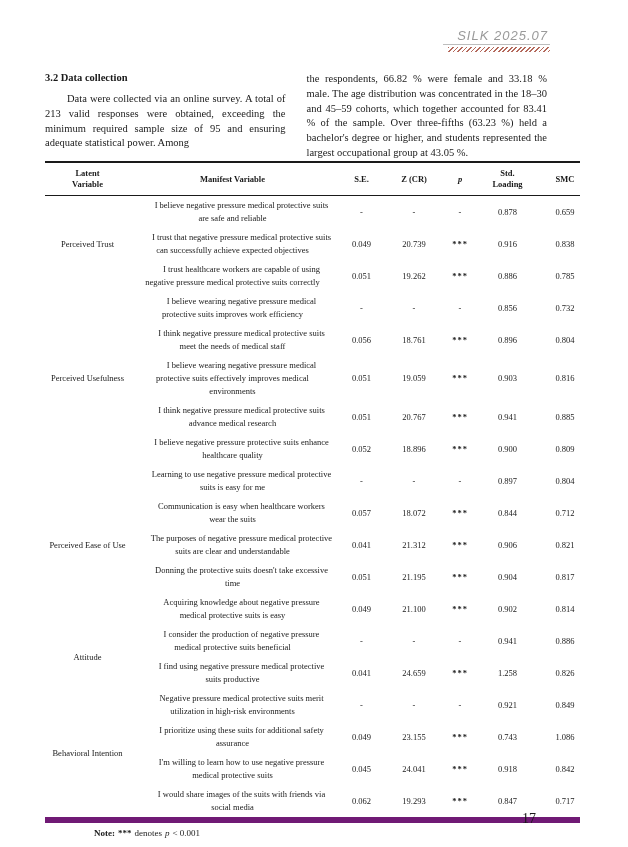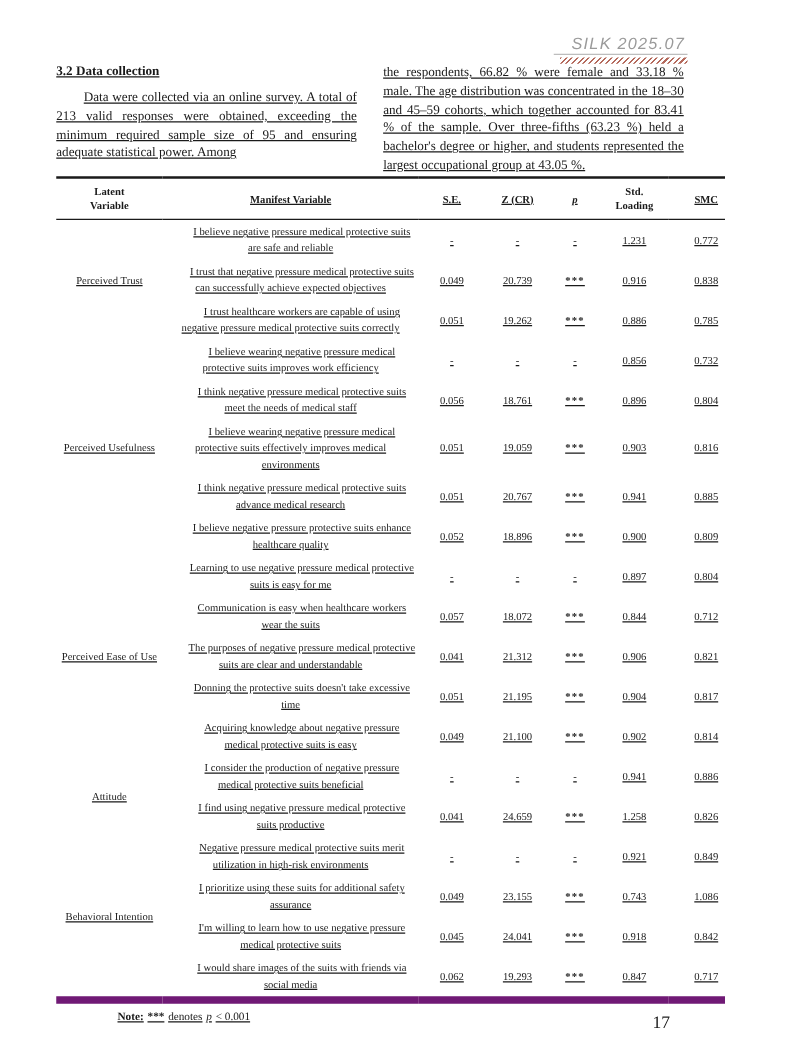--- a/index.html
+++ b/index.html
@@ -1,37 +1,36 @@
 <!DOCTYPE html>
 <html><head>
 <meta charset="utf-8">
 <style>
   * { box-sizing: border-box; }
   html,body { margin:0; padding:0; background:#fff; }
   .page {
     width: 580px; height: 847px; position: relative; overflow: hidden;
     background: #ffffff; color: #1a1a1a;
     font-family: "Liberation Serif", serif;
-    text-decoration: underline;
   }
   
   .masthead { position: absolute; top: 26px; right: 30px; text-align: right; }
   .masthead-text {
     font-family: "Liberation Sans", sans-serif; font-style: italic;
     font-size: 13px; color: #9a9a9a; letter-spacing: 1px;
     padding: 0 2px 1px 14px; border-bottom: 1px solid #bdbdbd;
     display: inline-block;
   }
   .masthead-stripe {
     margin-top: 2px; margin-left: auto; width: 102px; height: 5px;
     background: repeating-linear-gradient(135deg, #b4695c 0 1.2px, transparent 1.2px 3.2px);
   }
   
   .content { margin: 0 33px 0 45px; }
-  .columns { display: flex; gap: 21px; padding-top: 52px; }
+  .columns { display: flex; gap: 21px; padding-top: 72px; }
   .col { flex: 1; }
   .section-heading { font-size: 10.5px; font-weight: bold; margin: 0 0 9px 0; }
   .body-par {
     font-size: 10.5px; line-height: 14.8px; text-align: justify; margin: 0;
   }
   .body-par.indent { text-indent: 22px; }
   
   .caption {
     text-align: center; font-weight: bold; font-size: 9px; margin: 9px 0 3px 0;
   }
@@ -107,22 +106,22 @@
           <th>SMC</th>
         </tr>
       </thead>
       <tbody id="factor-rows">
           <tr>
             <td rowspan="3" class="latent-cell">Perceived Trust</td>
             <td class="manifest-cell">I believe negative pressure medical protective suits are safe and reliable</td>
             <td class="se-cell">-</td>
             <td class="z-cell">-</td>
             <td class="p-cell">-</td>
-            <td class="std-loading-cell">1.231</td>
-            <td class="smc-cell">0.772</td>
+            <td class="std-loading-cell">0.878</td>
+            <td class="smc-cell">0.659</td>
           </tr>
           <tr>
             <td class="manifest-cell">I trust that negative pressure medical protective suits can successfully achieve expected objectives</td>
             <td class="se-cell">0.049</td>
             <td class="z-cell">20.739</td>
             <td class="p-cell sig">***</td>
             <td class="std-loading-cell">0.916</td>
             <td class="smc-cell">0.838</td>
           </tr>
           <tr>

